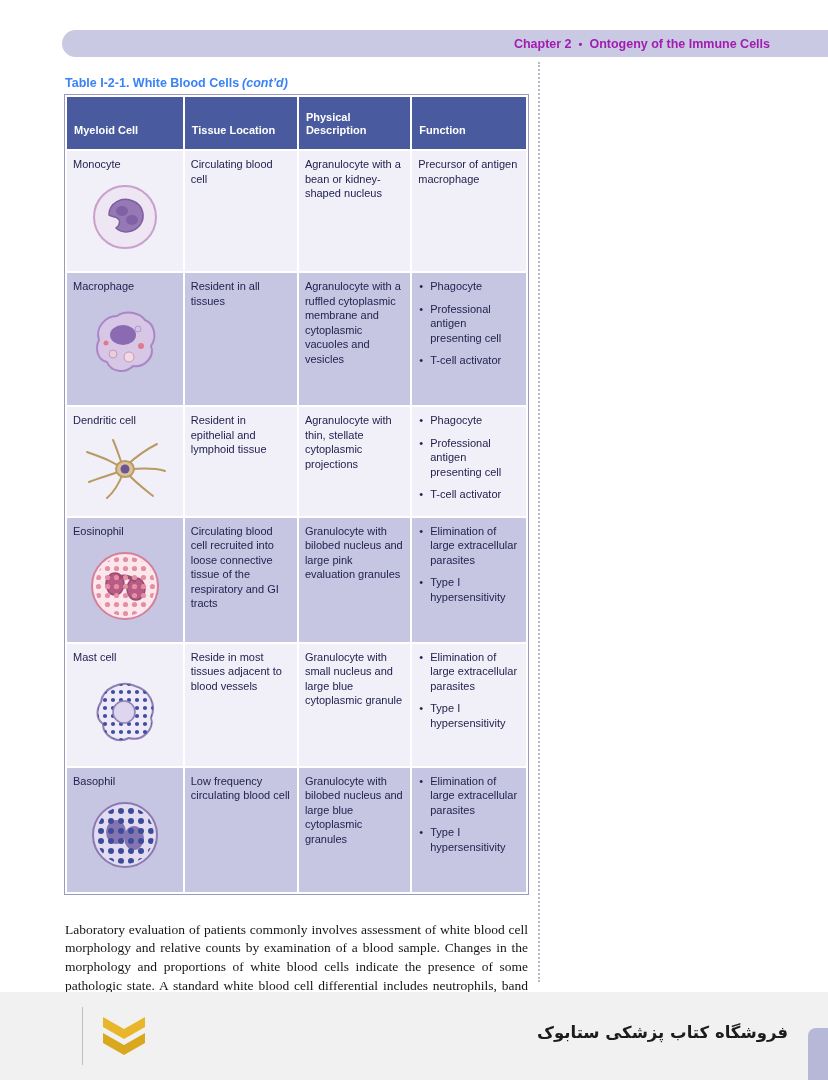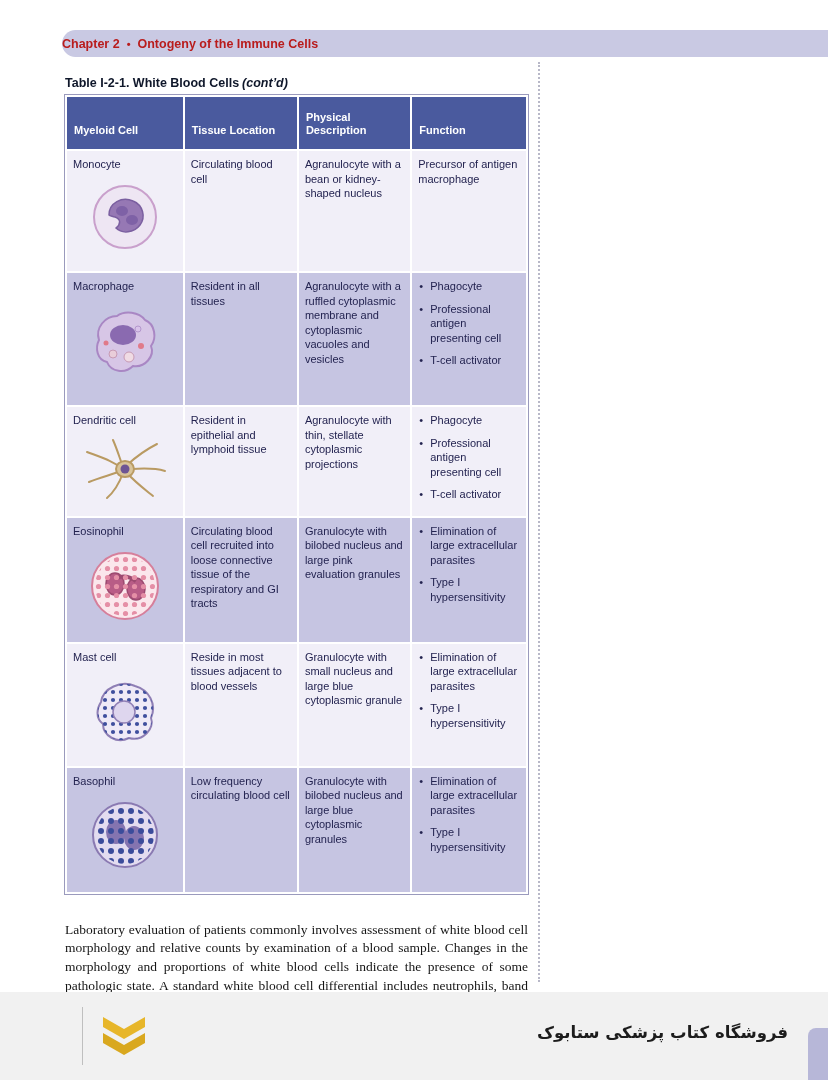--- a/index.html
+++ b/index.html
@@ -4,32 +4,32 @@
 <style>
   html,body{margin:0;padding:0;}
   body{
     width:828px;height:1080px;background:#ffffff;position:relative;overflow:hidden;
     font-family:"Liberation Sans",sans-serif;color:#232350;
   }
   
   .banner{
     position:absolute;top:30px;left:62px;right:0;height:27px;
     background:#c9c9e3;border-radius:14px 0 0 14px;
-    display:flex;align-items:center;
-    padding-right:58px;font-weight:bold;font-size:12.5px;color:#b91c1c;
+    display:flex;align-items:center;justify-content:flex-end;
+    padding-right:58px;font-weight:bold;font-size:12.5px;color:#a21caf;
   }
   .banner .dot{margin:0 7px;font-size:11px;}
   
   .dotted-rule{
     position:absolute;left:538px;top:62px;height:920px;width:0;
     border-left:2px dotted #b8b8c8;
   }
   
   .content{position:absolute;left:65px;top:76px;width:463px;}
-  .table-title{font-size:12.5px;font-weight:bold;color:#0f172a;margin-bottom:5px;}
+  .table-title{font-size:12.5px;font-weight:bold;color:#3b82f6;margin-bottom:5px;}
   .table-title .cont{font-style:italic;margin-left:3px;}
   table.wbc{border-collapse:collapse;width:463px;font-size:11px;color:#232350;outline:1px solid #9a9abd;}
   table.wbc th{
     background:#4a5a9e;color:#ffffff;text-align:left;vertical-align:bottom;
     padding:11px 7px;font-size:11px;font-weight:bold;height:30px;border:2px solid #ffffff;line-height:1.25;
   }
   table.wbc td{
     vertical-align:top;padding:6px 6px;border:2px solid #ffffff;line-height:1.32;
   }
   table.wbc col.c1{width:118px;} table.wbc col.c2{width:115px;}

